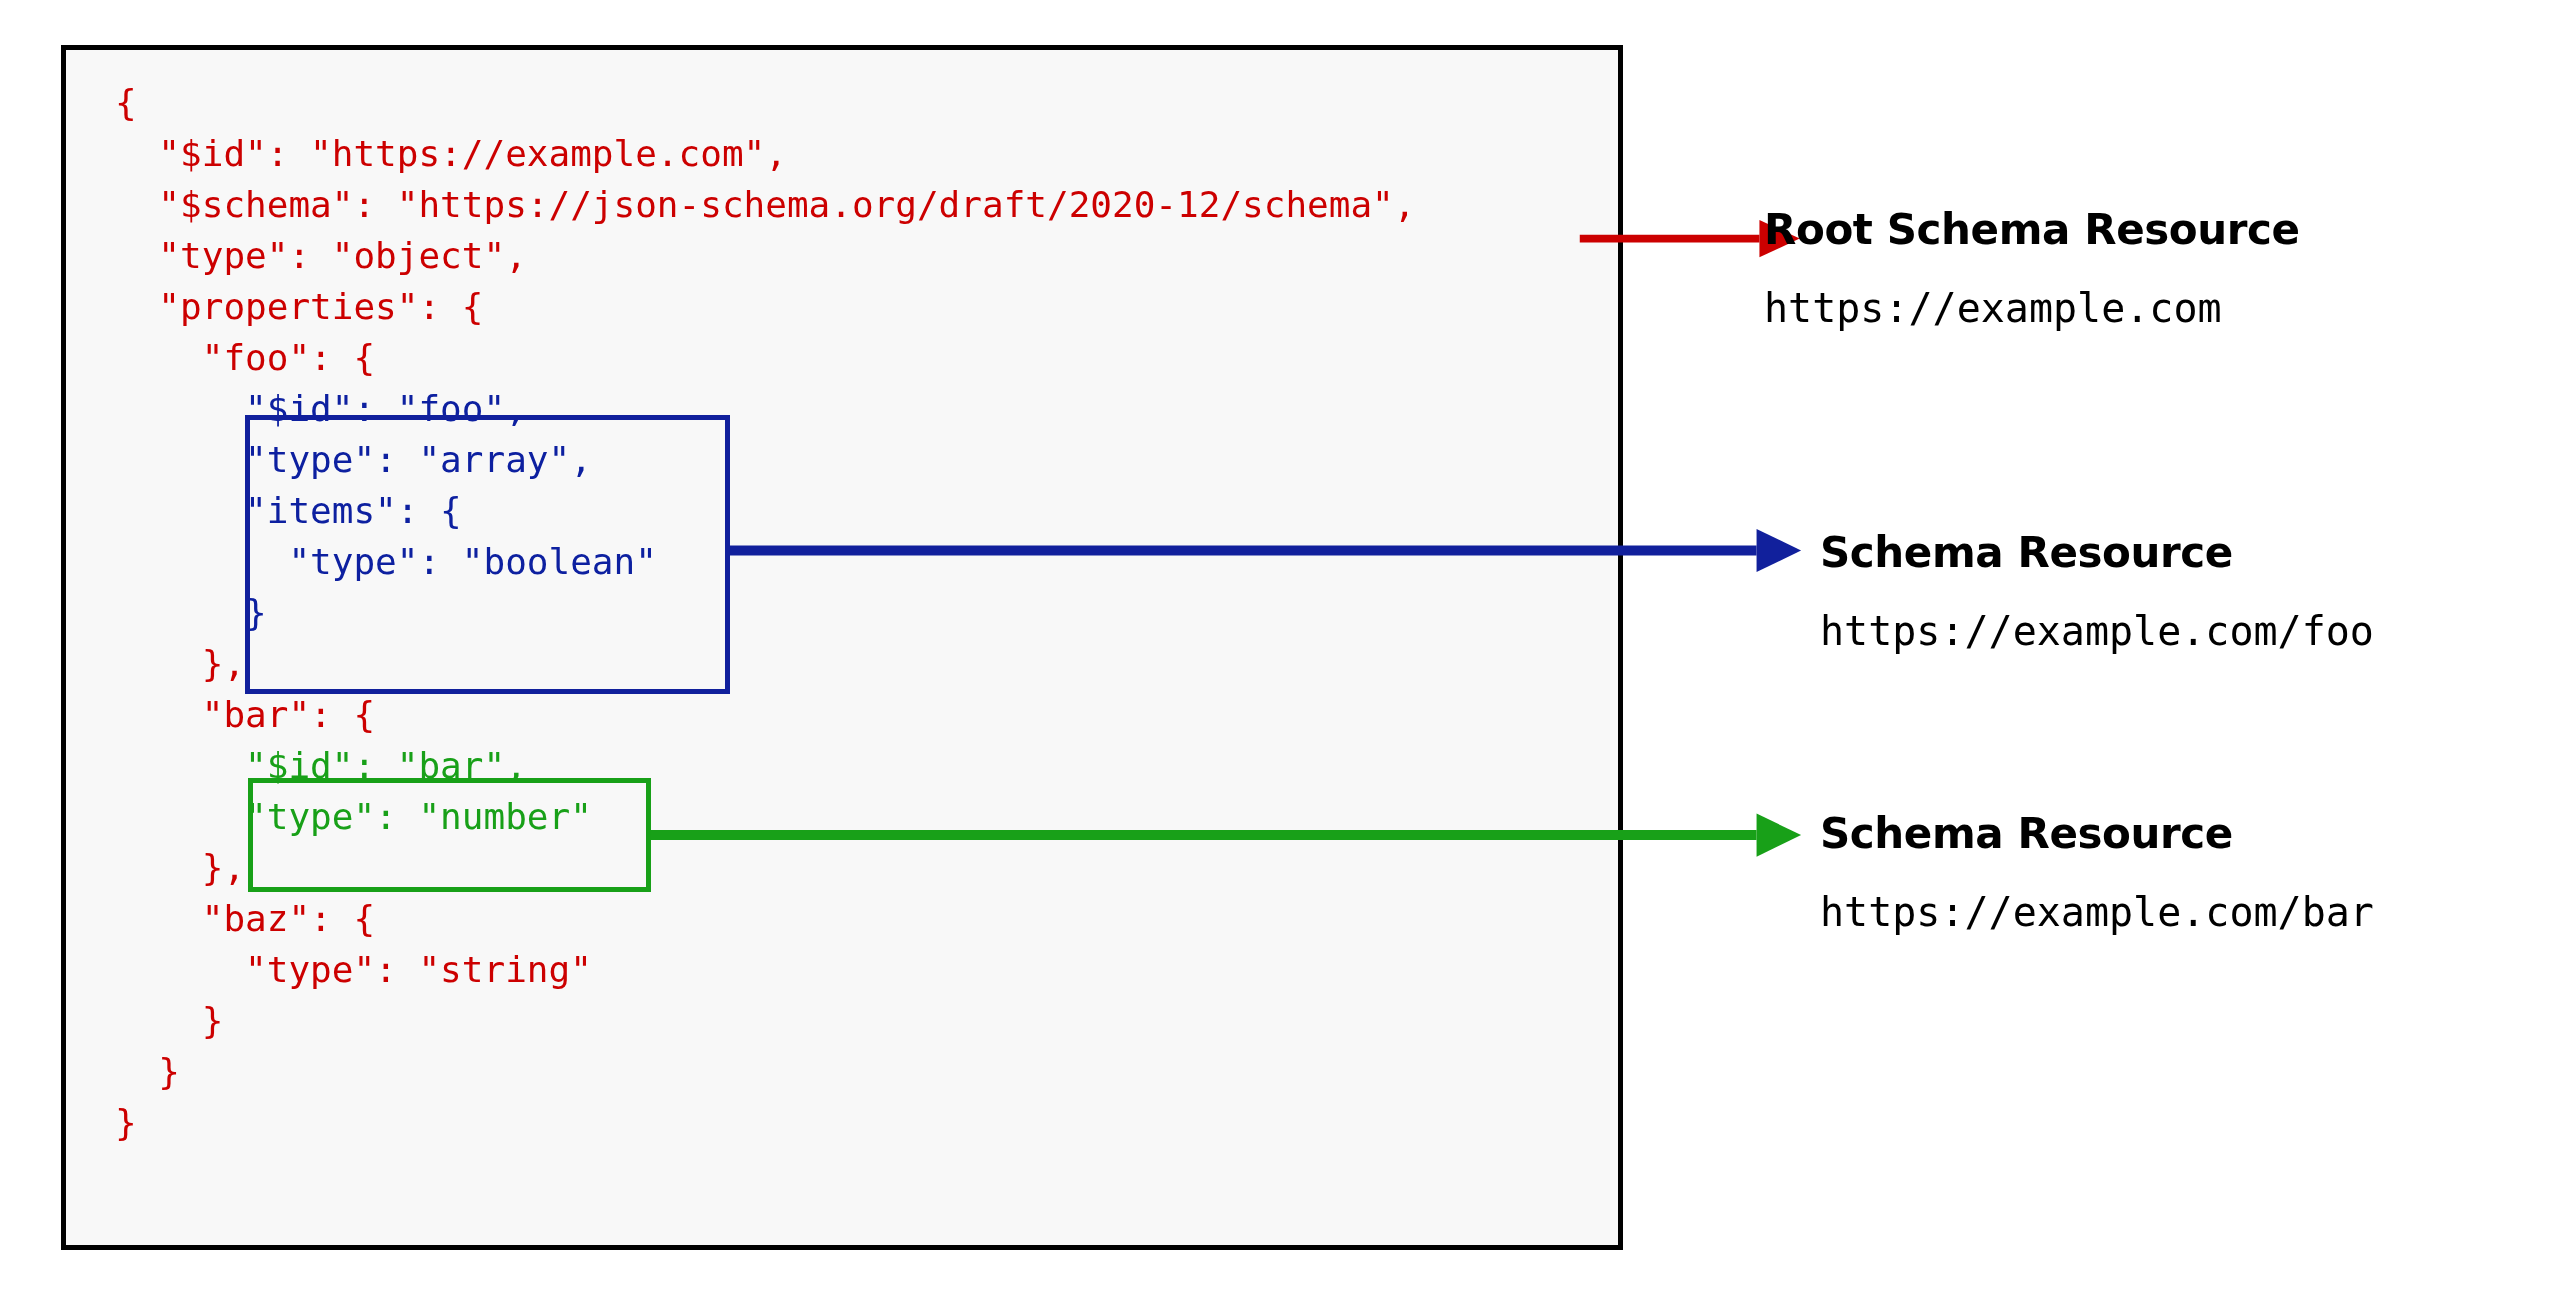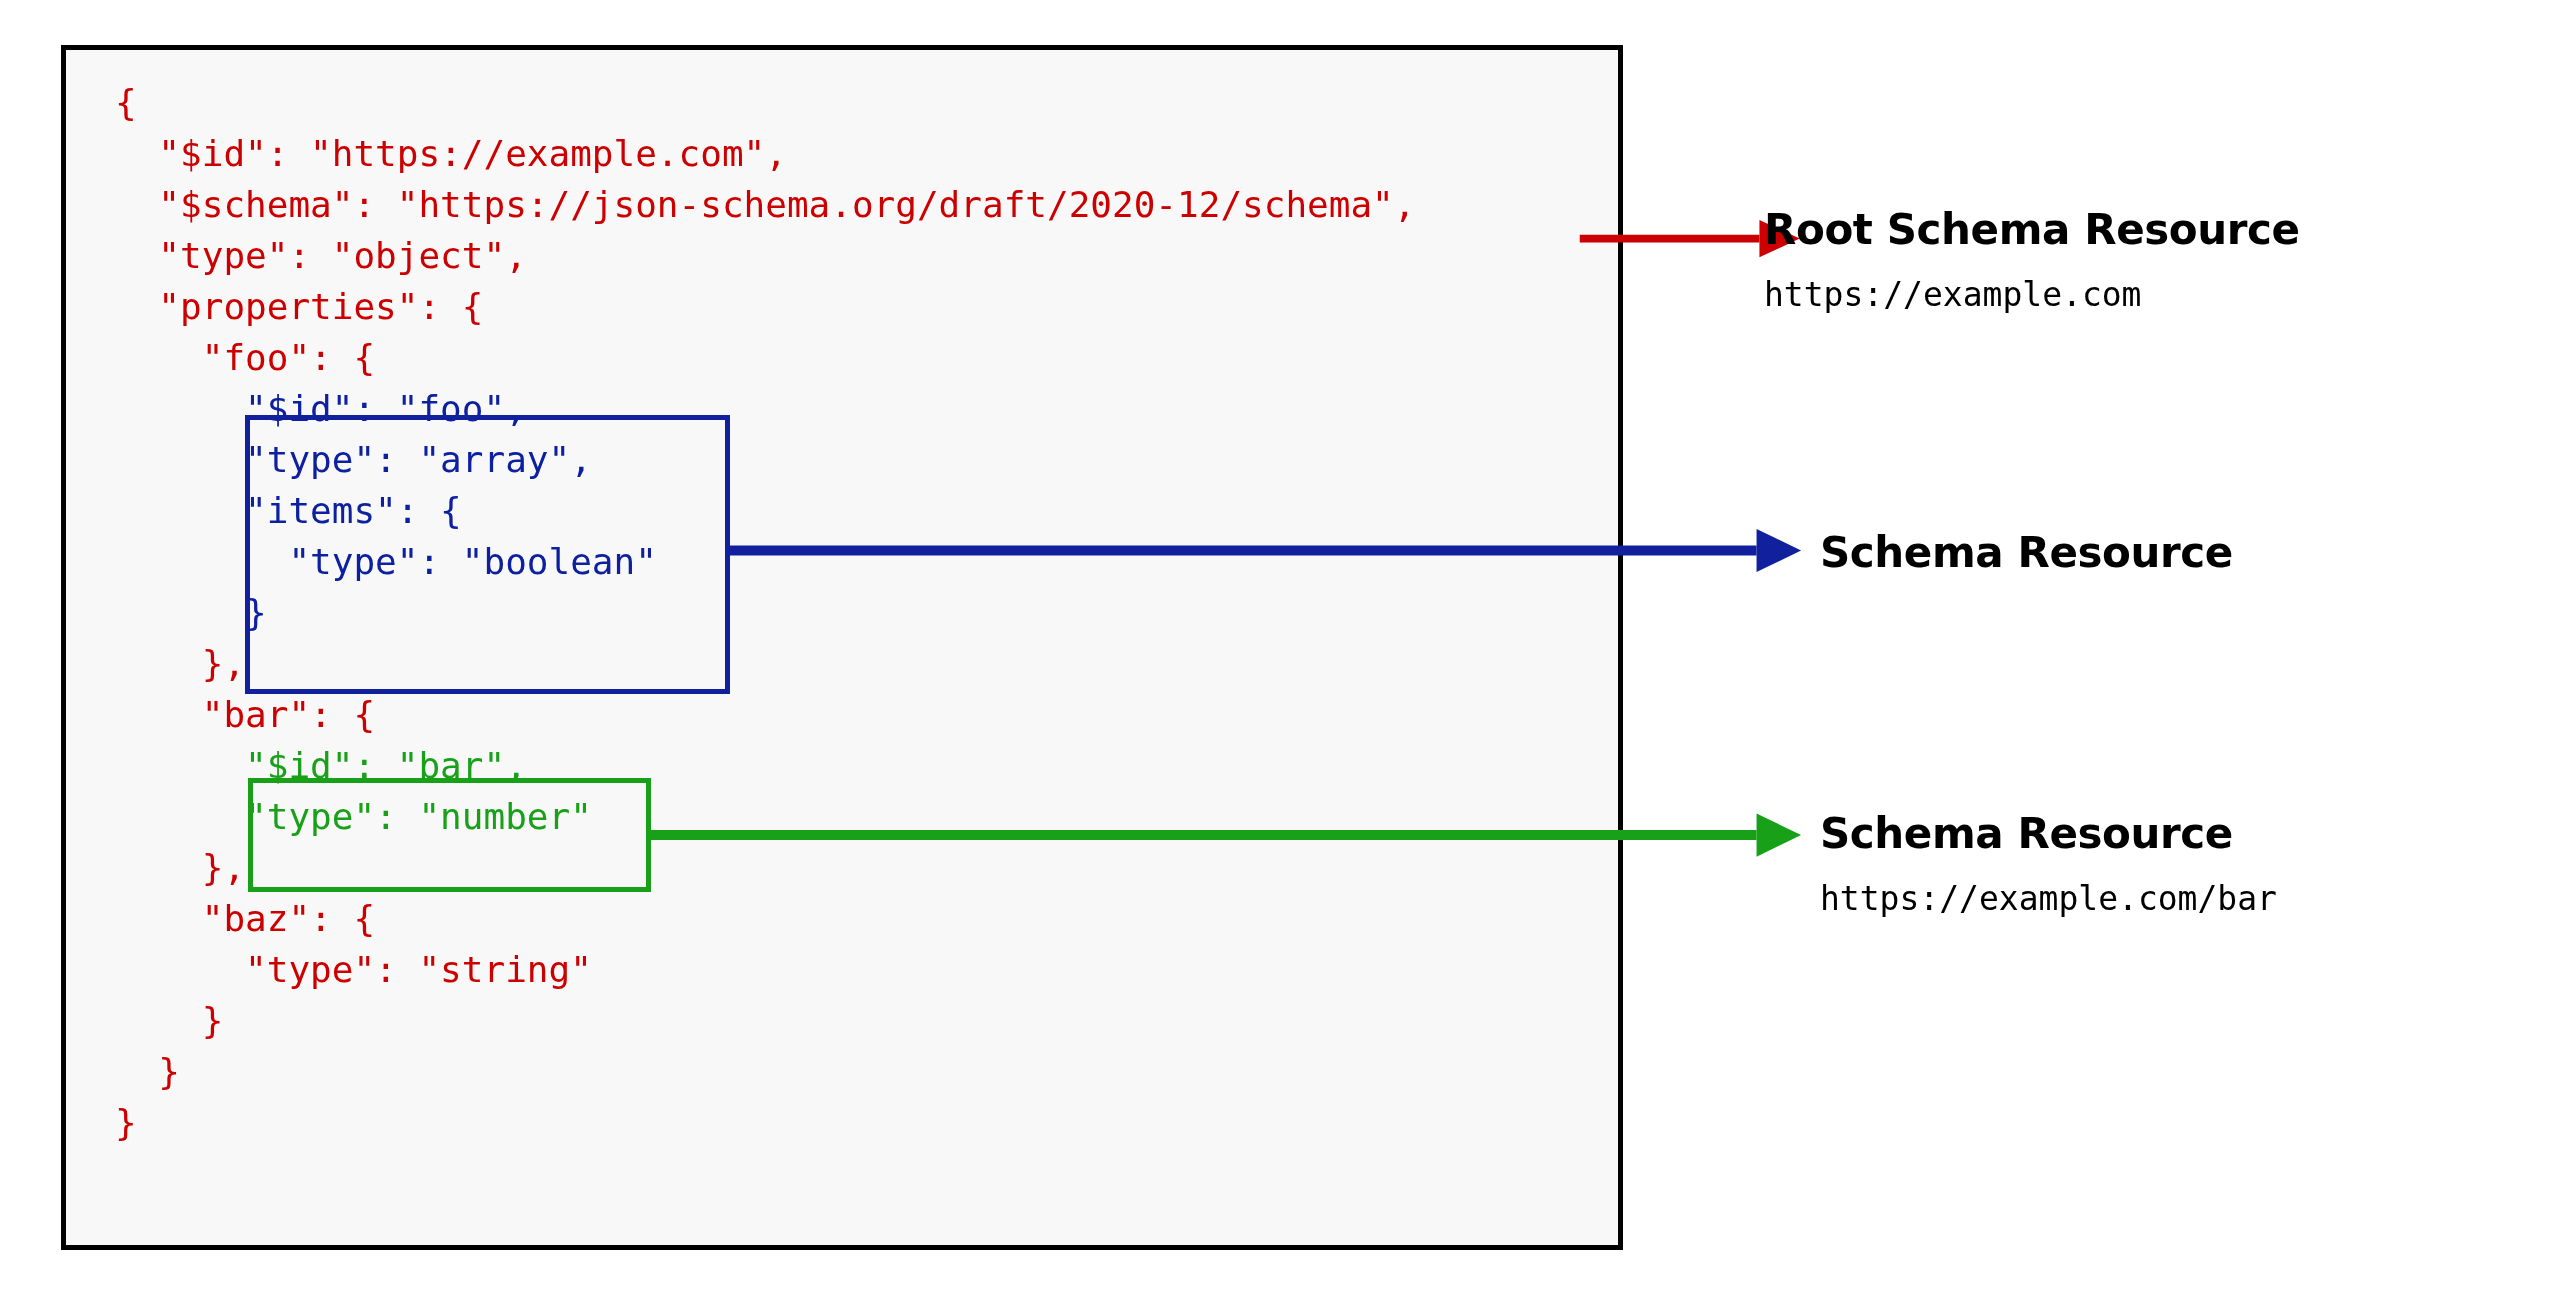--- a/index.html
+++ b/index.html
@@ -88,25 +88,25 @@
     font-family: "DejaVu Sans", sans-serif;
     font-weight: bold;
     font-size: 42px;
     line-height: 45px;
     color: #000000;
     white-space: nowrap;
     letter-spacing: -0.4px;
   }
   .label-uri {
     font-family: "DejaVu Sans Mono", monospace;
-    font-size: 33px;
+    font-size: 40px;
     line-height: 37px;
     color: #000000;
     white-space: nowrap;
-    margin-top: 24px;
+    margin-top: 38px;
   }
 
   .lg-root  { left: 1764px; top: 207px; }
   .lg-foo   { left: 1820px; top: 530px; }
   .lg-bar   { left: 1820px; top: 811px; }
 </style>
 </head>
 <body>
 
 <div id="stage">
@@ -136,20 +136,21 @@
     </g>
   </svg>
 
   <div class="label-group lg-root">
     <div class="label-title">Root Schema Resource</div>
     <div class="label-uri">https://example.com</div>
   </div>
 
   <div class="label-group lg-foo">
     <div class="label-title">Schema Resource</div>
+    <div class="label-uri">https://example.com/foo</div>
   </div>
 
   <div class="label-group lg-bar">
     <div class="label-title">Schema Resource</div>
     <div class="label-uri">https://example.com/bar</div>
   </div>
 
 </div>
 
 

